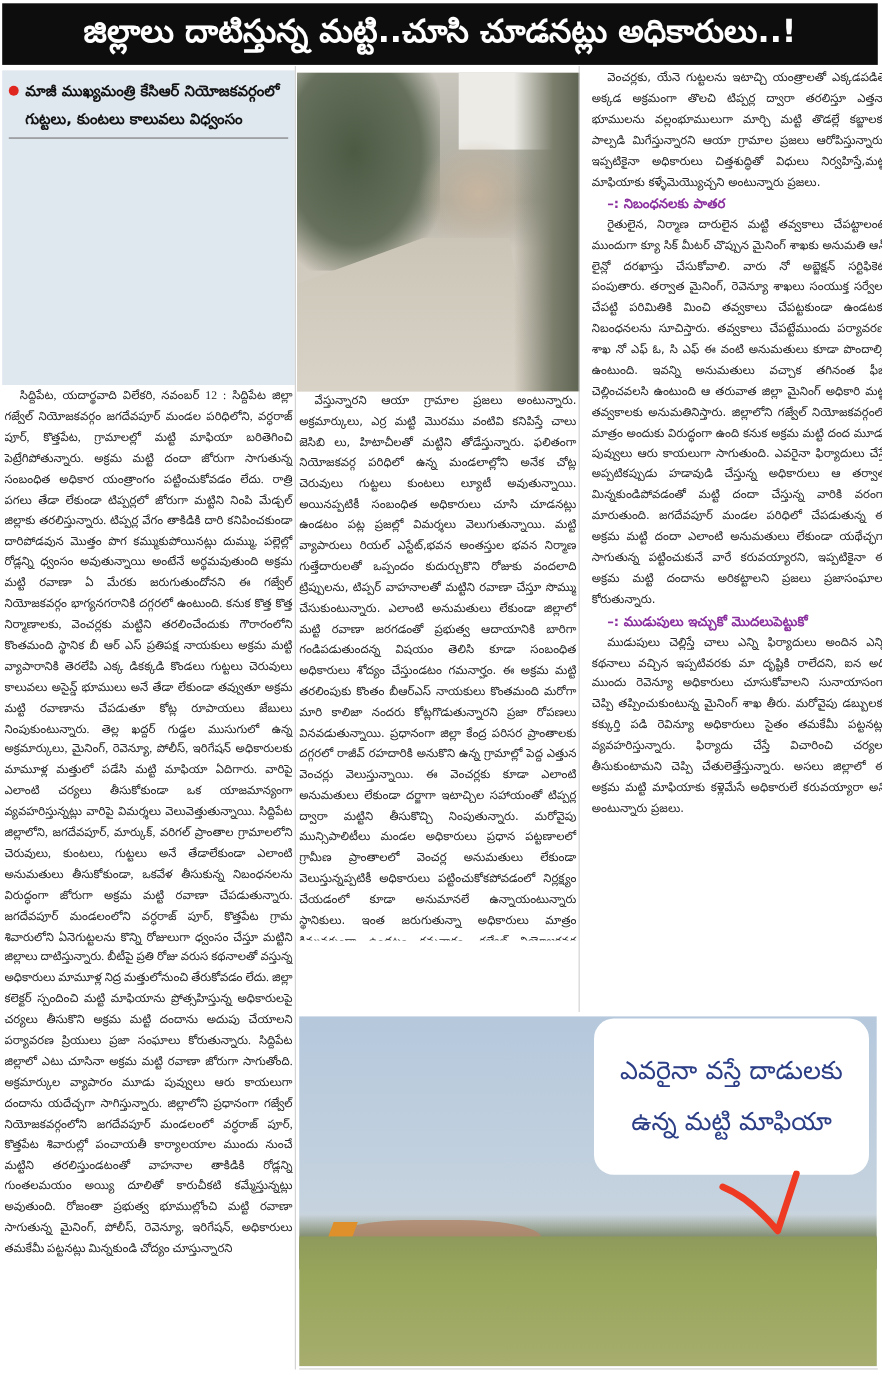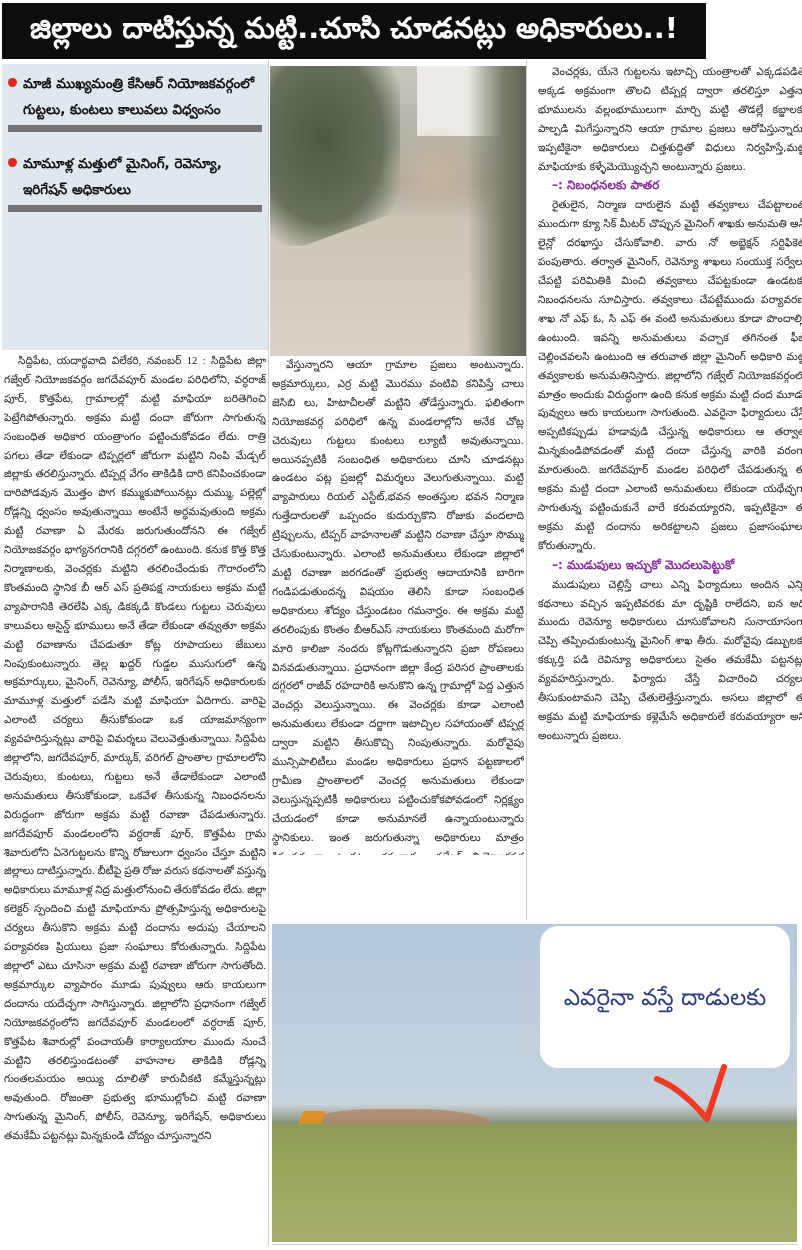--- a/index.html
+++ b/index.html
@@ -1,27 +1,27 @@
 <!DOCTYPE html>
 <html><head>
 <meta charset="utf-8">
 <style>
   html, body { margin: 0; padding: 0; background: #ffffff; }
   body { width: 802px; height: 1250px; position: relative; overflow: hidden;
          font-family: "DejaVu Sans", sans-serif; color: #1a1a1a; }
 
-  .headline { position: absolute; left: 2px; top: 3px; width: 704px; height: 56px;
+  .headline { position: absolute; left: 2px; top: 3px; width: 796px; height: 56px;
               background: #0d0d0d; color: #ffffff; display: flex; align-items: center;
               justify-content: center; font-family: "DejaVu Sans", sans-serif;
               font-weight: bold; font-size: 29px; letter-spacing: 0px; white-space: nowrap; }
 
   .highlights { position: absolute; left: 2px; top: 64px; width: 266px; height: 286px;
                 background: #dfe7ef; box-sizing: border-box; padding: 6px 6px 0 6px; }
-  .hl-item { display: flex; align-items: flex-start; border-bottom: 7px solid #737373;
-             margin-bottom: 18px; padding-bottom: 3px; justify-content: space-between; }
+  .hl-item { display: flex; align-items: flex-start; border-bottom: 1px solid #737373;
+             margin-bottom: 1px; padding-bottom: 3px; justify-content: space-between; }
   .hl-bullet { width: 9px; height: 9px; border-radius: 50%; background: #e0271f;
                flex: 0 0 9px; margin-top: 8px; margin-right: 6px; }
   .hl-text { font-family: "DejaVu Sans", sans-serif; font-weight: bold; font-size: 13.5px;
              line-height: 26px; color: #111; }
 
   .col { position: absolute; font-family: "DejaVu Sans", sans-serif; font-size: 10.6px;
          line-height: 18.9px; color: #222; text-align: justify; overflow: hidden; }
   .col p { margin: 0; text-indent: 14px; }
   .col1 { left: 4px; top: 352px; width: 262px; height: 895px; font-family: Liberation Serif, serif; }
   .col2 { left: 272px; top: 355px; width: 252px; height: 500px; }
@@ -66,24 +66,20 @@
 </head>
 <body>
 
 <div class="headline">జిల్లాలు దాటిస్తున్న మట్టి..చూసి చూడనట్లు అధికారులు..!</div>
 
 <div class="highlights">
   <div class="hl-item">
     <span class="hl-bullet"></span>
     <span class="hl-text">మాజీ ముఖ్యమంత్రి కేసిఆర్ నియోజకవర్గంలో గుట్టలు, కుంటలు కాలువలు విధ్వంసం</span>
   </div>
-  <div class="hl-item">
-    <span class="hl-bullet"></span>
-    <span class="hl-text">మామూళ్ల మత్తులో మైనింగ్, రెవెన్యూ, ఇరిగేషన్ అధికారులు</span>
-  </div>
 </div>
 
 <div class="photo-road">
   <div class="sky"></div>
   <div class="trees-left"></div>
   <div class="dust"></div>
   <div class="road"></div>
   <div class="trees-right"></div>
 </div>
 
@@ -103,20 +99,21 @@
   <p>ముడుపులు చెల్లిస్తే చాలు ఎన్ని ఫిర్యాదులు అందిన ఎన్ని కథనాలు వచ్చిన ఇప్పటివరకు మా దృష్టికి రాలేదని, ఐన అది ముందు రెవెన్యూ అధికారులు చూసుకోవాలని సునాయాసంగా చెప్పి తప్పించుకుంటున్న మైనింగ్ శాఖ తీరు. మరోవైపు డబ్బులకు కక్కుర్తి పడి రెవిన్యూ అధికారులు సైతం తమకేమీ పట్టనట్లు వ్యవహరిస్తున్నారు. ఫిర్యాదు చేస్తే విచారించి చర్యలు తీసుకుంటామని చెప్పి చేతులెత్తేస్తున్నారు. అసలు జిల్లాలో ఈ అక్రమ మట్టి మాఫియాకు కళ్లెమేసే అధికారులే కరువయ్యారా అని అంటున్నారు ప్రజలు.</p>
 </div>
 
 <div class="photo-field">
   <div class="treeline"></div>
   <div class="mound"></div>
   <div class="excavator"></div>
   <div class="ground"></div>
   <div class="bubble">
     <span>ఎవరైనా వస్తే దాడులకు</span>
+    <span>ఉన్న మట్టి మాఫియా</span>
   </div>
   <svg class="arrow" viewBox="0 0 90 70">
     <path d="M5 15 Q 30 25 55 55 L 72 3" fill="none" stroke="#ee3a22" stroke-width="6" stroke-linecap="round" stroke-linejoin="round"></path>
   </svg>
 </div>
 
 <div class="rule" style="left:268px; top:60px; width:1px; height:1185px;"></div>
 <div class="rule" style="left:526px; top:60px; width:1px; height:860px;"></div>
 <div class="rule" style="left:272px; top:1244px; width:526px; height:1px;"></div>
 

